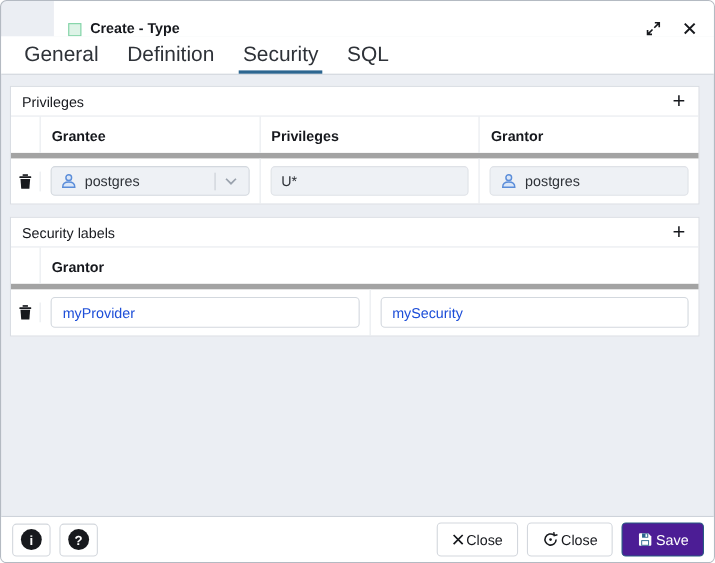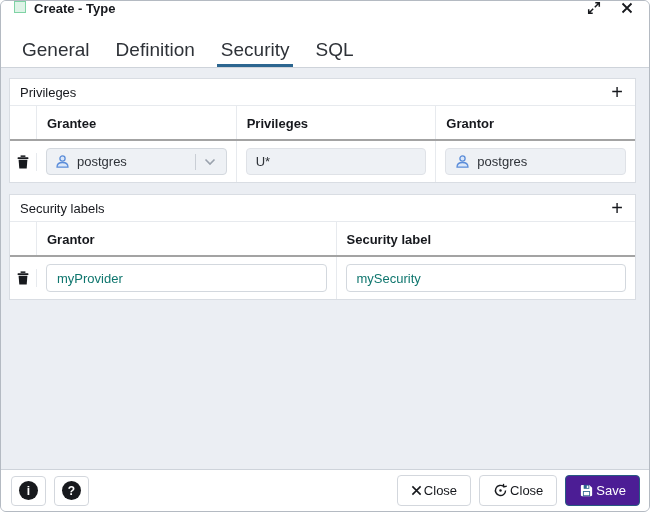--- a/index.html
+++ b/index.html
@@ -9,22 +9,23 @@
   .dialog {
     width:650px; height:512px;
     border:1px solid #b4bac2; border-radius:6px;
     overflow:hidden; background:#ebeef3;
     display:flex; flex-direction:column;
   }
 
   
   .titlebar {
     flex:0 0 32px; background:#ffffff;
-    display:flex; align-items:flex-start;
+    display:flex; align-items:flex-end;
     padding:0 16px 0 13px;
+    margin-left:48px;
   }
   .type-icon {
     width:12px; height:12px; flex:0 0 auto;
     background:#def3e7; border:1px solid #7fd3a5;
     margin-right:8px;
   }
   .title { font-size:13px; font-weight:bold; color:#16181d; flex:1 1 auto; }
   .win-controls { display:flex; align-items:center; gap:20px; }
   .win-btn { display:flex; align-items:center; justify-content:center; cursor:pointer; background:none; border:none; padding:0; }
 
@@ -50,21 +51,21 @@
     display:flex; align-items:center; justify-content:space-between;
     height:27px; padding:0 10px; border-bottom:1px solid #e7eaee;
   }
   .panel-title { font-size:13px; color:#16181d; }
   .add-btn {
     background:none; border:none; padding:0 2px; cursor:pointer;
     font-size:20px; font-weight:300; color:#16181d; line-height:1;
   }
 
   .tbl { display:flex; flex-direction:column; }
-  .thead { display:flex; border-bottom:2px solid #a3a3a3; }
+  .thead { display:flex; border-bottom:5px solid #a3a3a3; }
   .trow  { display:flex;align-items:center; }
   .del-col { flex:0 0 27px; border-right:1px solid #e7eaee; display:flex; align-items:center; justify-content:center; }
   .th { flex:1 1 0; padding:10px 10px 8px; font-size:13px; font-weight:bold; color:#16181d; border-right:1px solid #e7eaee; }
   .th:last-child { border-right:none; }
   .td { flex:1 1 0; padding:7px 9px; border-right:1px solid #e7eaee; }
   .td:last-child { border-right:none; }
 
   .del-btn { background:none; border:none; padding:2px; cursor:pointer; display:flex; }
 
   .select-ctl {
@@ -80,21 +81,21 @@
     height:27px; width:100%;
     background:#eef1f5; border:1px solid #dfe2e7; border-radius:4px;
     display:flex; align-items:center; padding:0 9px;
     font-size:13px; color:#2e3238;
   }
   .ro-field .txt { margin-left:7px; }
 
   .text-input {
     height:28px; width:100%;
     background:#ffffff; border:1px solid #d3d8de; border-radius:4px;
-    padding:12px 10px; font-size:13px; color:#0f766e;
+    padding:12px 10px; font-size:13px; color:#1d4ed8;
     font-family:"Liberation Sans", sans-serif; outline:none;
   }
 
   
   .footer {
     flex:0 0 42px; background:#ffffff; border-top:1px solid #ced3da;
     display:flex; align-items:center; padding:0 9px 0 10px;
   }
   .icon-btn {
     width:35px; height:30px;
@@ -205,21 +206,20 @@
 
     <div class="panel">
       <div class="panel-header">
         <span class="panel-title">Security labels</span>
         <button class="add-btn">+</button>
       </div>
       <div class="tbl">
         <div class="thead">
           <div class="del-col"></div>
           <div class="th">Grantor</div>
-          <div class="th">Security label</div>
         </div>
         <div class="trow">
           <div class="del-col">
             <button class="del-btn">
               <svg width="12" height="14" viewBox="0 0 12 14">
                 <rect x="3.6" y="0.4" width="4.8" height="1.5" fill="#17191d"></rect>
                 <rect x="0.6" y="2.3" width="10.8" height="1.6" rx="0.5" fill="#17191d"></rect>
                 <path d="M1.6 4.7 h8.8 l-0.7 8.8 h-7.4 z" fill="#17191d"></path>
               </svg>
             </button>

